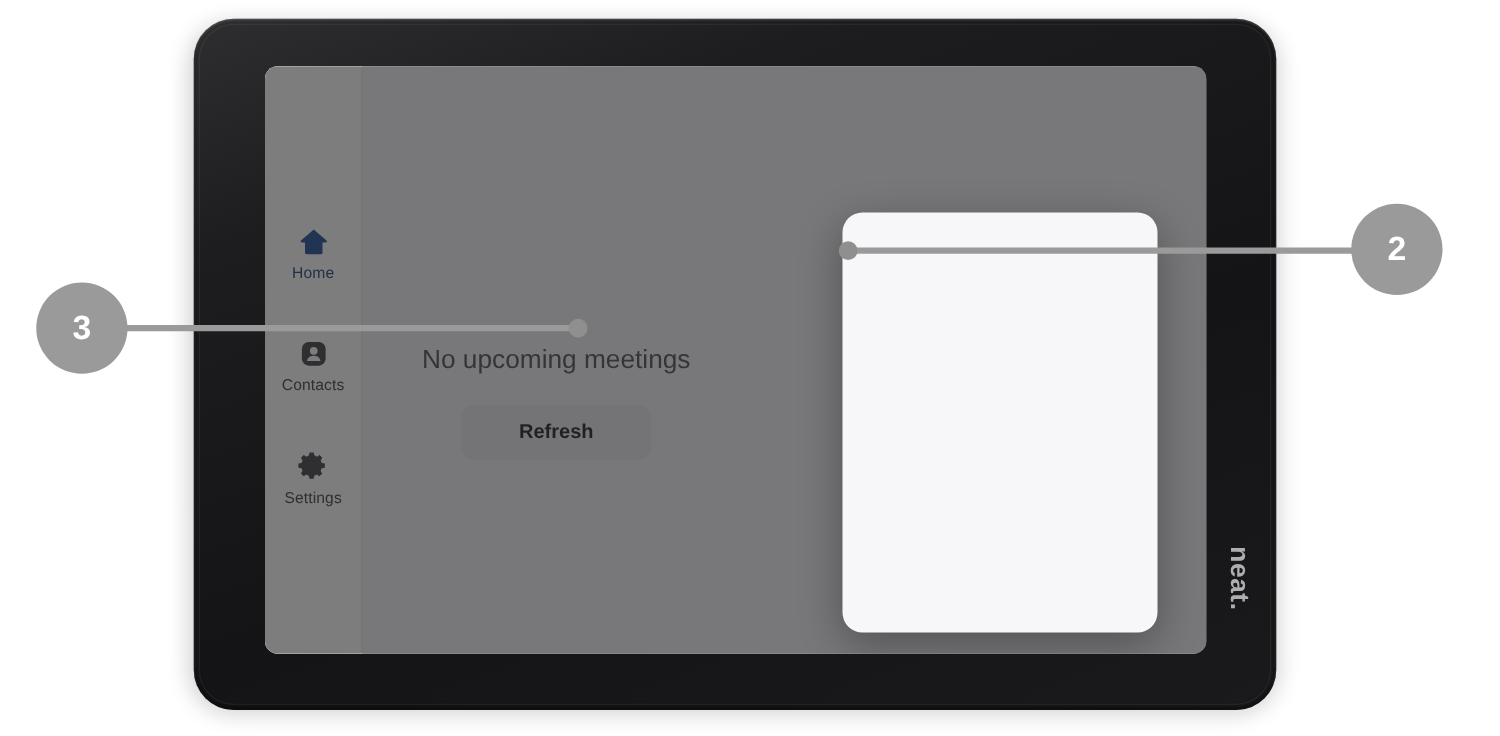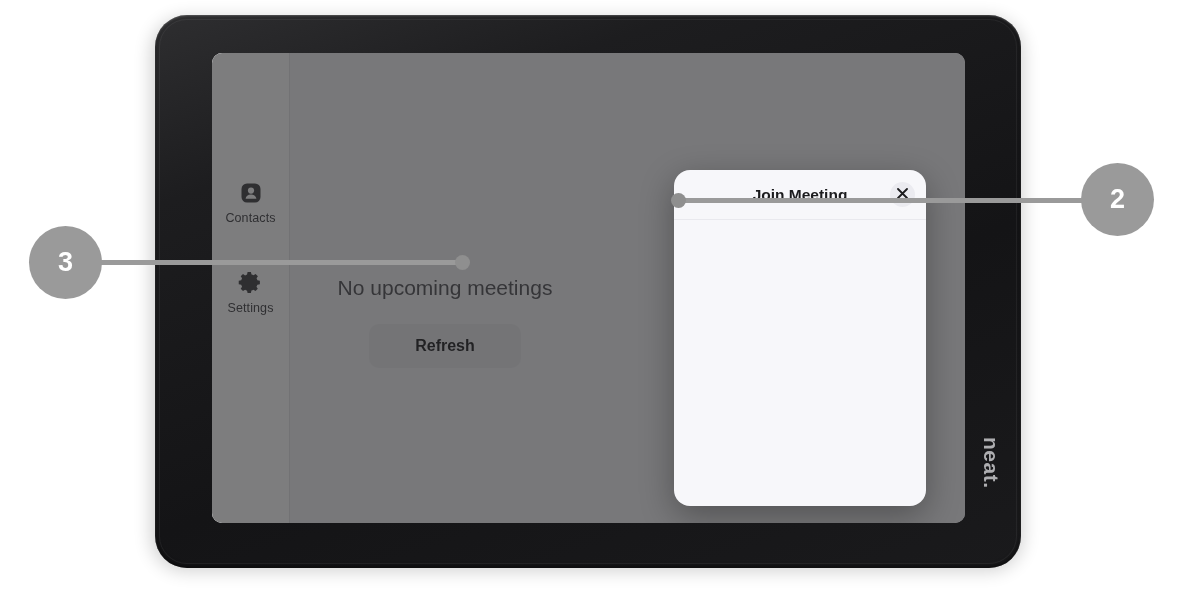--- a/index.html
+++ b/index.html
@@ -372,20 +372,28 @@
   <div class="device-shadow"></div>
 
   <div class="device">
     <div class="device-inner-edge"></div>
     <div class="neat-logo">neat.</div>
 
     <div class="screen">
 
       <div class="sidebar">
 
+        <div class="nav-item active">
+          <span class="nav-icon">
+            <svg width="24" height="22" viewBox="0 0 24 22">
+              <path d="M12 1.5 1.8 10.4c-.6.5-.2 1.5.6 1.5H5v8.3c0 .6.5 1.1 1.1 1.1h11.8c.6 0 1.1-.5 1.1-1.1v-8.3h2.6c.8 0 1.2-1 .6-1.5L12 1.5z" fill="#1b4a8f"></path>
+            </svg>
+          </span>
+          <span class="nav-label">Home</span>
+        </div>
 
         <div class="nav-item">
           <span class="nav-icon">
             <svg width="24" height="24" viewBox="0 0 24 24">
               <rect x="2.5" y="2.5" width="19" height="19" rx="5.5" fill="#3c3c40"></rect>
               <circle cx="12" cy="9.6" r="3.1" fill="#ffffff"></circle>
               <path d="M12 13.5c-3.1 0-5.1 1.8-5.4 4.2h10.8c-.3-2.4-2.3-4.2-5.4-4.2z" fill="#ffffff"></path>
             </svg>
           </span>
           <span class="nav-label">Contacts</span>
@@ -435,30 +443,20 @@
             </div>
             <div class="action-label">Share Content</div>
           </div>
 
         </div>
       </div>
 
       <div class="screen-dim"></div>
 
       <div class="modal">
-        <div class="modal-header">
-          <div class="modal-title">Join Meeting</div>
-          <button class="modal-close">
-            <span>
-              <svg width="11" height="11" viewBox="0 0 11 11">
-                <path d="M1 1 10 10M10 1 1 10" stroke="#1c1c1e" stroke-width="1.8" stroke-linecap="round"></path>
-              </svg>
-            </span>
-          </button>
-        </div>
 
       </div>
 
     </div>
   </div>
 
   <div class="callout-line" style="left:681px; top:198px; width:440px;"></div>
   <div class="callout-dot" style="left:671px; top:193px;"></div>
   <div class="callout-badge" style="left:1081px; top:163px;">2</div>
 

